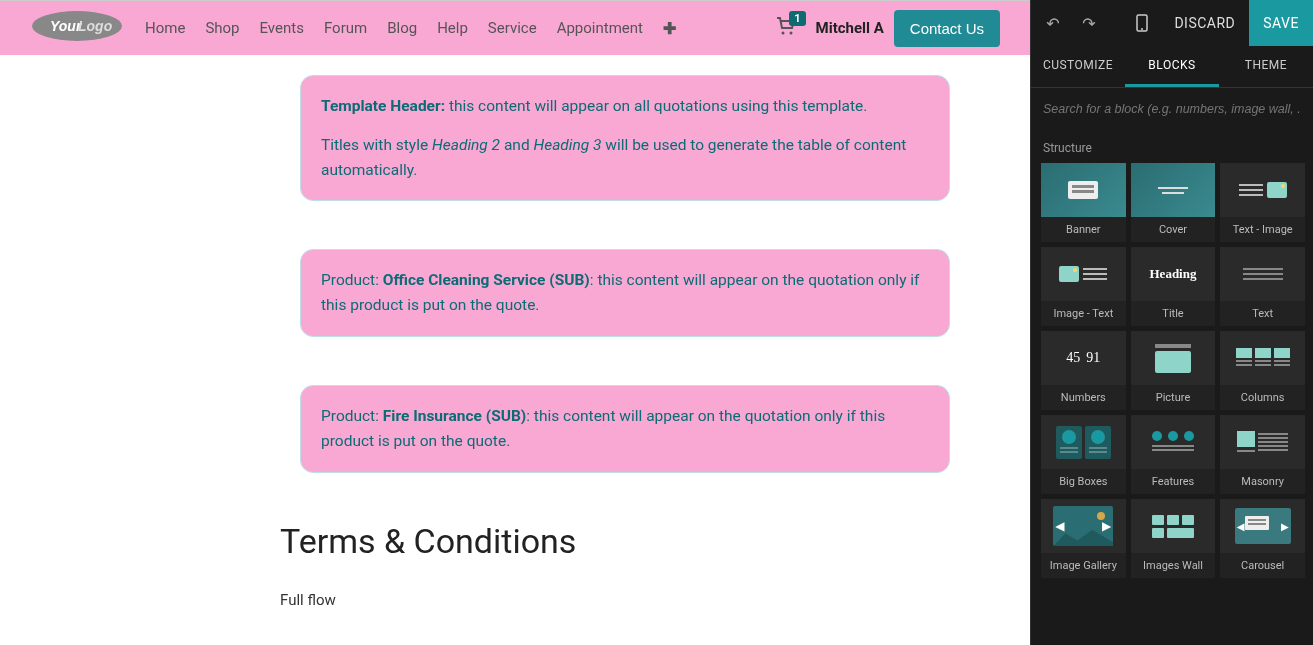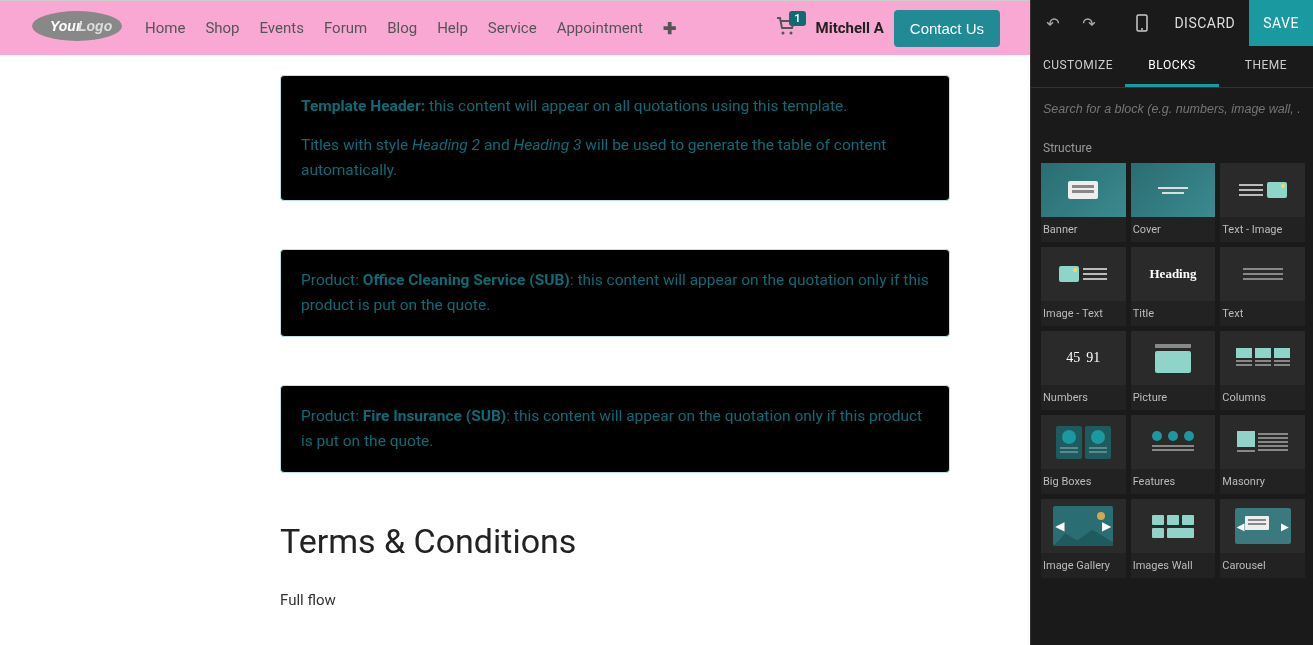--- a/index.html
+++ b/index.html
@@ -16,21 +16,21 @@
 .navlinks { display: flex; align-items: center; gap: 20px; }
 .navlinks a { color: #555; text-decoration: none; font-size: 15px; cursor: pointer; }
 .plus-ic { color: #555; font-size: 16px; cursor: pointer; font-weight: bold; }
 .spacer { flex: 1; }
 .cart { position: relative; margin-right: 20px; color: #555; cursor: pointer; }
 .cart-badge { position: absolute; top: -6px; right: -10px; background: #0f6b6f; color: #fff; font-size: 11px; padding: 1px 5px; border-radius: 3px; font-weight: bold; }
 .username { font-weight: bold; color: #222; font-size: 15px; margin-right: 10px; }
 .contact-btn { background: #208b95; color: #fff; border: none; padding: 10px 16px; font-size: 15px; border-radius: 4px; cursor: pointer; }
 
 .content { padding: 20px 50px 50px 280px; max-width: 1000px; }
-.info-box { background: #000000; border: 1px solid #bce0e6; border-radius: 4px; padding: 18px 20px; margin-bottom: 48px; color: #0c6b75; font-size: 15.5px; line-height: 1.6; }
+.info-box { background: #f9a8d4; border: 1px solid #bce0e6; border-radius: 13px; padding: 18px 20px; margin-bottom: 48px; color: #0c6b75; font-size: 15.5px; line-height: 1.6; margin-left: 20px; }
 .info-box .row2 { margin-top: 14px; }
 .info-box strong { font-weight: bold; }
 .info-box em { font-style: italic; }
 .heading1 { font-size: 34px; font-weight: normal; color: #222; margin: 20px 0 30px; }
 .plain-text { font-size: 15px; color: #333; margin-bottom: 8px; }
 
 .side { width: 283px; background: #1a1a1a; color: #ddd; display: flex; flex-direction: column; border-left: 1px solid #333; }
 .side-top { display: flex; align-items: center; height: 46px; background: #1a1a1a; }
 .side-top-left { display: flex; gap: 4px; padding-left: 6px; }
 .icon-btn { width: 32px; height: 32px; display: flex; align-items: center; justify-content: center; cursor: pointer; color: #aaa; font-size: 16px; }
@@ -46,21 +46,21 @@
 .search-row { padding: 10px 12px; }
 .search-row input { width: 100%; background: transparent; border: none; color: #888; font-size: 12.5px; font-style: italic; outline: none; }
 
 .blocks-scroll { flex: 1; overflow-y: auto; padding: 8px 8px 8px 10px; }
 .blocks-scroll::-webkit-scrollbar { width: 10px; }
 .blocks-scroll::-webkit-scrollbar-thumb { background: #555; border-radius: 5px; }
 .section-label { font-size: 12px; color: #999; margin: 6px 0 8px 2px; }
 .grid { display: grid; grid-template-columns: repeat(3, 1fr); gap: 5px; }
 .block { background: #2a2a2a; border-radius: 2px; cursor: pointer; display: flex; flex-direction: column; }
 .block-preview { height: 54px; background: linear-gradient(135deg, #2a6d72 0%, #3a8a8f 100%); display: flex; align-items: center; justify-content: center; position: relative; overflow: hidden; }
-.block-label { font-size: 11px; text-align: left; padding: 6px 2px; color: #bbb; background: #222; }
+.block-label { font-size: 11px; text-align: center; padding: 6px 2px; color: #bbb; background: #222; }
 
 
 .pv-banner { width: 30px; height: 18px; background: #eee; border-radius: 2px; position: relative; }
 .pv-banner::after { content: ""; position: absolute; left: 4px; top: 4px; right: 4px; height: 3px; background: #888; box-shadow: 0 5px 0 #888; }
 .pv-cover-lines { width: 34px; }
 .pv-cover-lines div { height: 2px; background: #ddd; margin: 3px auto; }
 .pv-cover-lines div:nth-child(1){width:30px}.pv-cover-lines div:nth-child(2){width:22px}
 .pv-textimg { display: flex; gap: 4px; align-items: center; }
 .pv-textimg .lines { width: 24px; } .pv-textimg .lines div { height: 2px; background: #bbb; margin: 3px 0; }
 .pv-textimg .img { width: 20px; height: 16px; background: #8fd4c8; border-radius: 2px; position: relative; }

